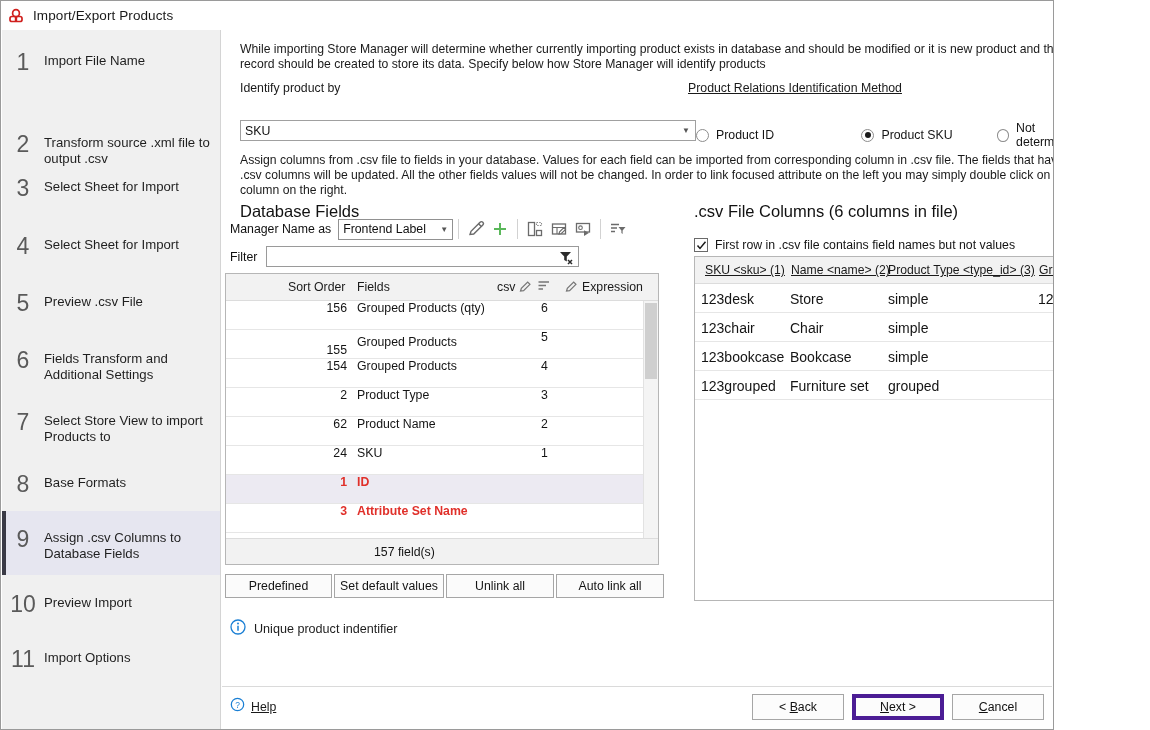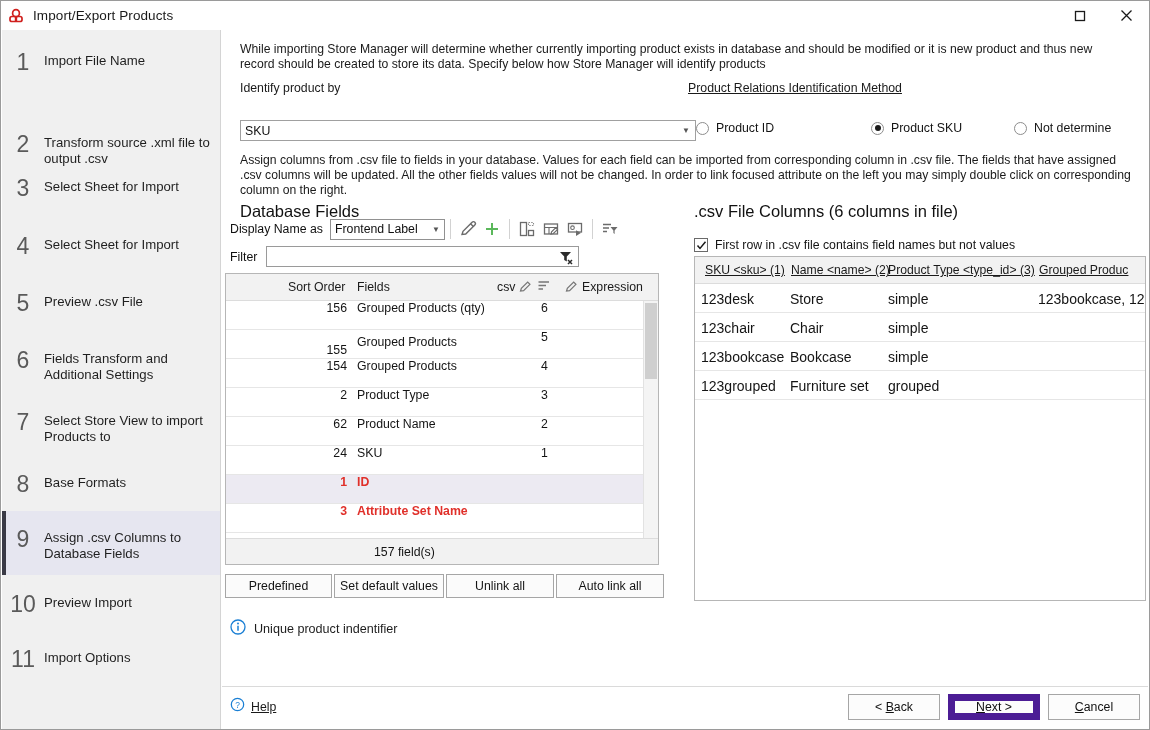--- a/index.html
+++ b/index.html
@@ -5,21 +5,21 @@
   html, body {
     margin: 0; padding: 0;
     width: 1150px; height: 730px;
     overflow: hidden;
     background: #ffffff;
     font-family: "Liberation Sans", sans-serif;
     -webkit-font-smoothing: antialiased;
   }
   .window {
     position: relative;
-    width: 1150px; height: 730px;
+    width: 1054px; height: 730px;
     box-sizing: border-box;
     border: 1px solid #9a9a9a;
     background: #ffffff;
     overflow: hidden;
   }
   
   .titlebar {
     position: absolute; left: 0; top: 0; width: 1148px; height: 29px;
     background: #ffffff;
     display: flex; align-items: center;
@@ -192,21 +192,21 @@
   .help .txt {
     font-size: 12.3px; color: #1a1a1a; margin-left: 6px; text-decoration: underline;
   }
   .footbtns { position: absolute; right: 8px; bottom: 8px; display: flex; }
   .fbtn {
     width: 92px; height: 26px; border: 1px solid #a6a6a6; background: #fcfcfc;
     font-size: 12.3px; color: #111;
     display: flex; align-items: center; justify-content: center;
     margin-left: 8px; box-sizing: border-box;
   }
-  .fbtn.def { border: 7px solid #4c1d95; }
+  .fbtn.def { border: 4px solid #4c1d95; }
   .u { text-decoration: underline; }
 </style>
 </head>
 <body>
 
 <div class="window">
 
   <div class="titlebar">
     <span class="app-icon">
       <svg width="18" height="18" viewBox="0 0 18 18">
@@ -302,21 +302,21 @@
         <span>Not determine</span>
       </div>
     </div>
 
     <div class="assign-text">Assign columns from .csv file to fields in your database. Values for each field can be imported from corresponding column in .csv file. The fields that have assigned .csv columns will be updated. All the other fields values will not be changed. In order to link focused attribute on the left you may simply double click on corresponding column on the right.</div>
 
     <div class="section-title" style="left:18px;top:172px">Database Fields</div>
     <div class="section-title" style="left:472px;top:172px">.csv File Columns (6 columns in file)</div>
 
     <div class="displayrow">
-      <span class="lab">Display Name as</span>
+      <span class="lab">Manager Name as</span>
       <div class="mini-combo">
         <span class="val">Frontend Label</span>
         <span class="arrow">▼</span>
       </div>
       <div class="tbar-sep"></div>
       <div class="tbicon">
         <svg width="18" height="18" viewBox="0 0 18 18">
           <path d="M3 14.5 L4 11.3 L11.6 3.7 L14.3 6.4 L6.7 14 Z" fill="none" stroke="#6b6b6b" stroke-width="1.4"></path>
           <path d="M11.6 3.7 L13.1 2.2 A1.6 1.6 0 0 1 15.8 4.9 L14.3 6.4" fill="none" stroke="#6b6b6b" stroke-width="1.4"></path>
         </svg>

